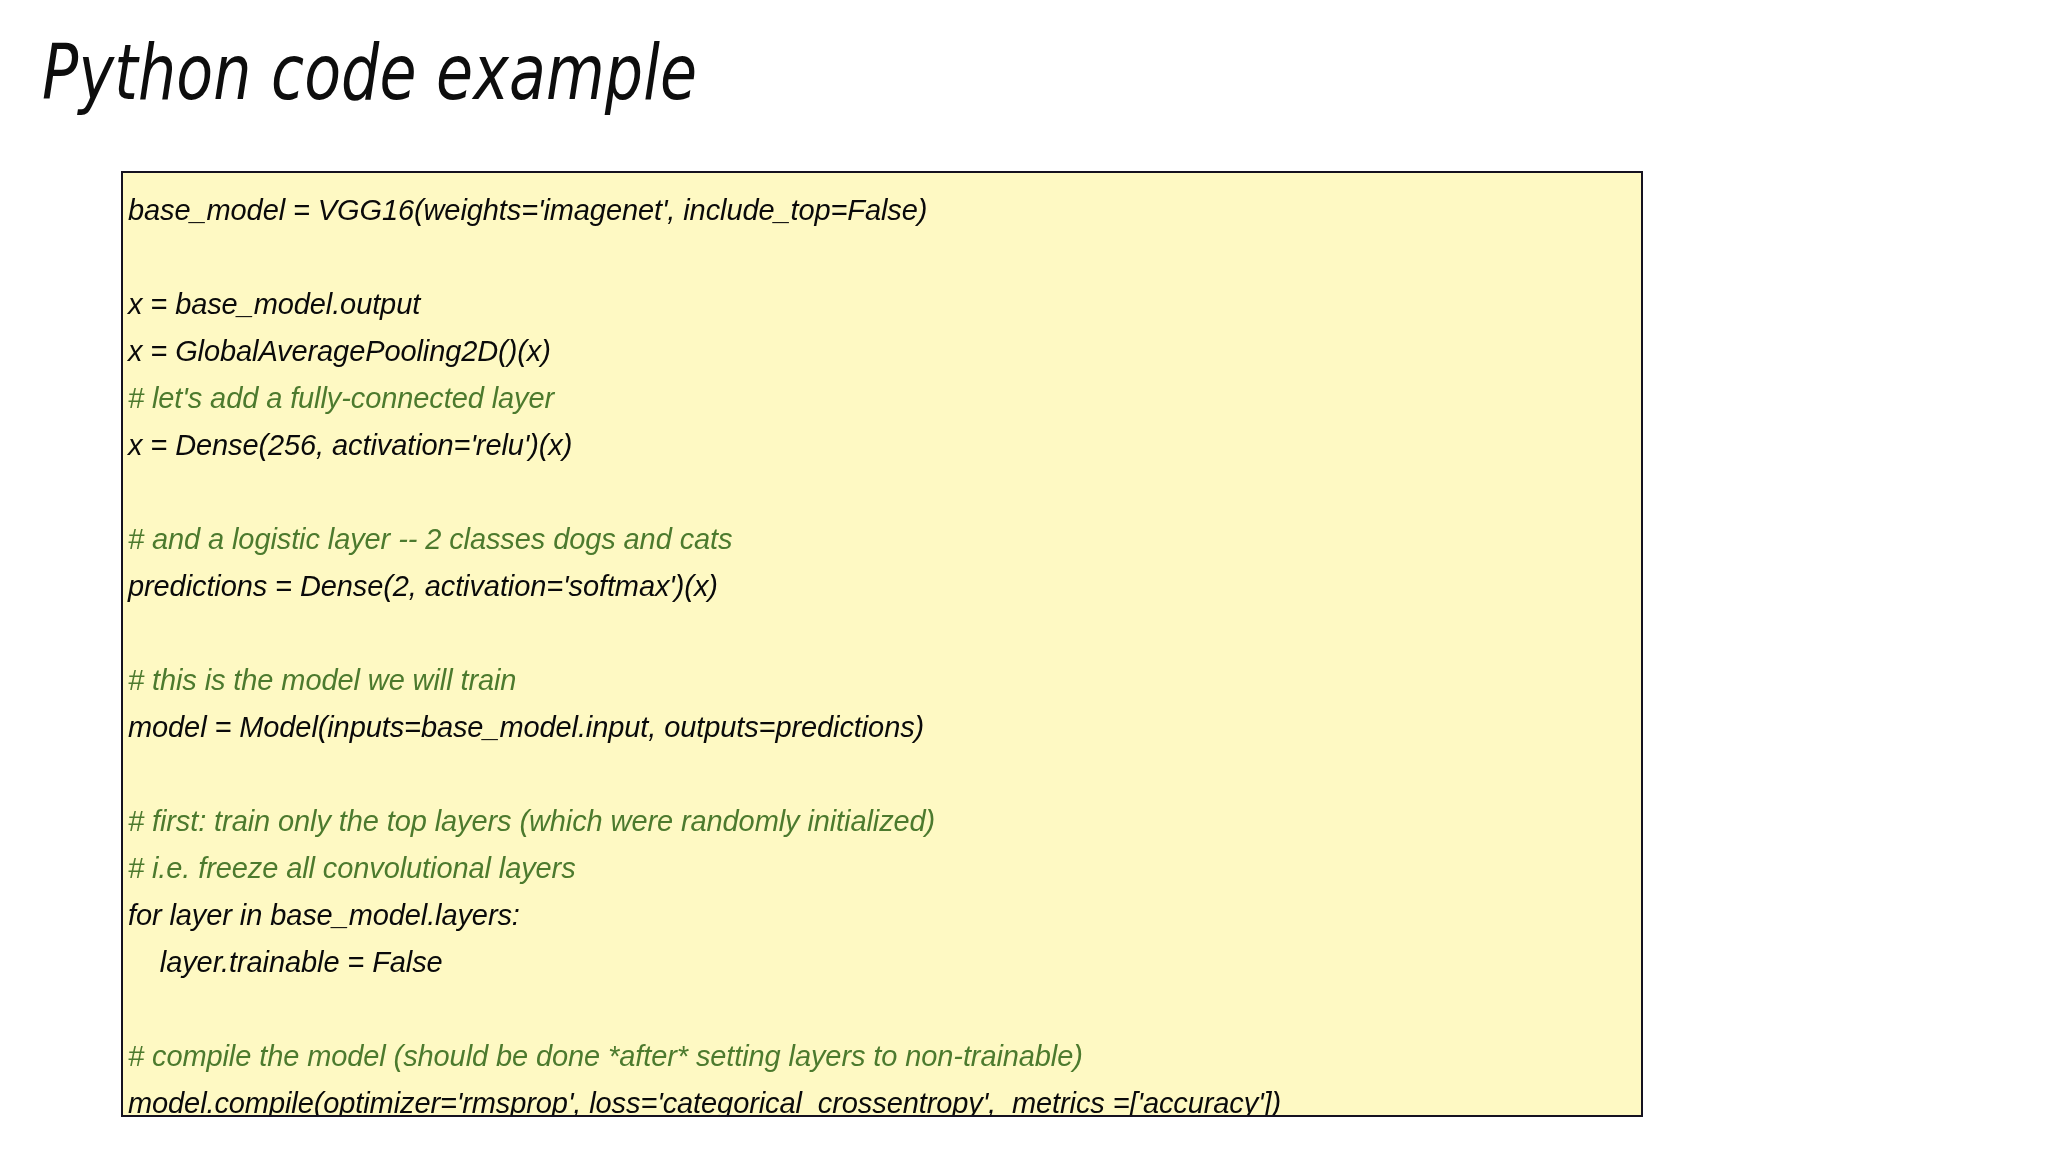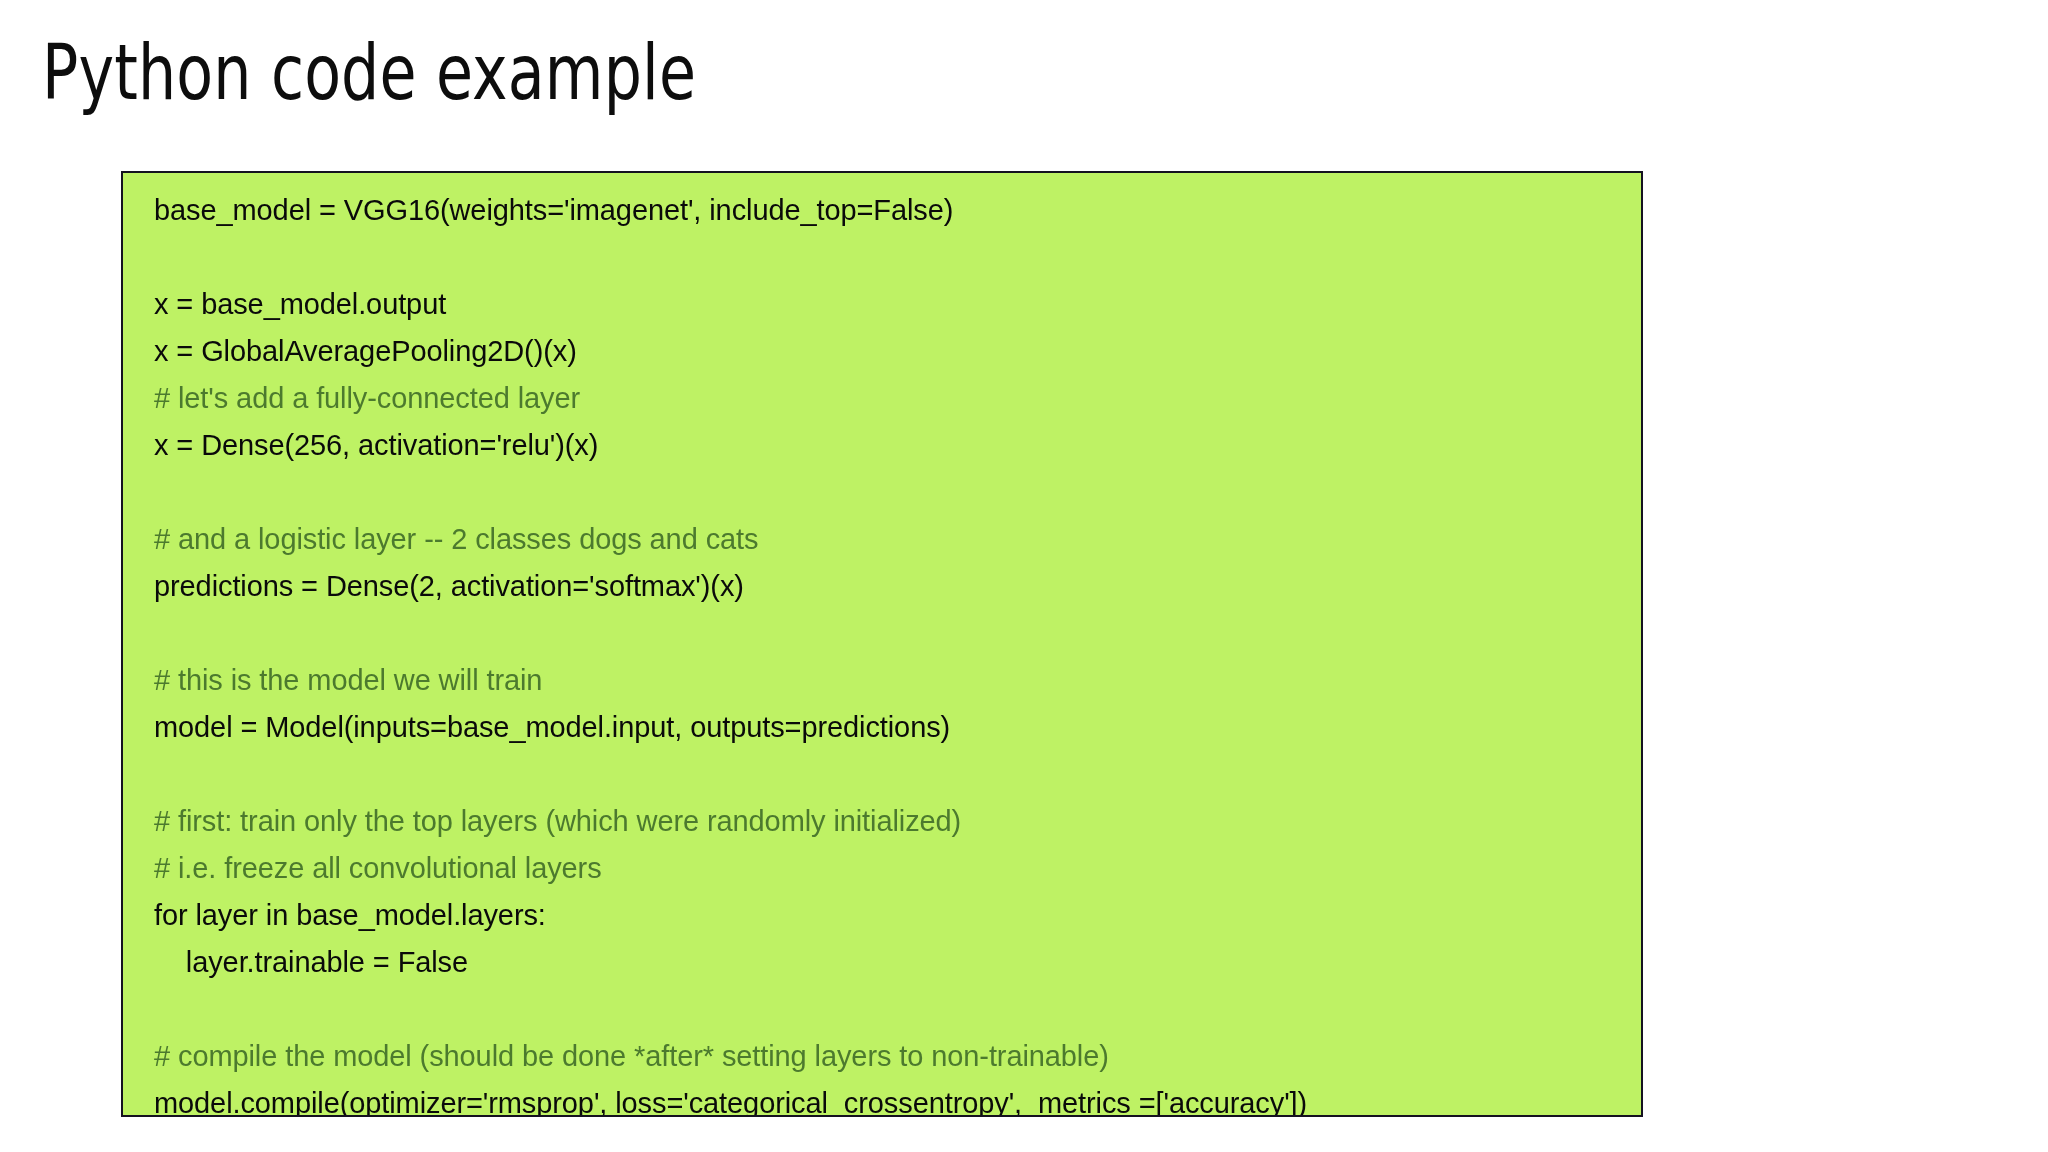--- a/index.html
+++ b/index.html
@@ -13,20 +13,21 @@
     position: relative;
     overflow: hidden;
     font-family: "Liberation Sans", sans-serif;
     -webkit-font-smoothing: antialiased;
   }
 
   .slide {
     position: absolute;
     inset: 0;
     background: #ffffff;
+    font-style: italic;
   }
 
   
   .slide-title {
     position: absolute;
     left: 42px;
     top: 30px;
     width: 1900px;
     font-family: "DejaVu Sans Condensed", "Liberation Sans Narrow", "Liberation Sans", sans-serif;
     font-size: 76px;
@@ -42,22 +43,22 @@
 
   
   .code-box {
     position: absolute;
     left: 121px;
     top: 171px;
     width: 1522px;
     height: 946px;
     box-sizing: border-box;
     border: 2px solid #151220;
-    background: #bef264;
-    padding: 14px 16px 10px 31px;
+    background: #fef9c3;
+    padding: 14px 16px 10px 5px;
     overflow: hidden;
   }
 
   .code-lines {
     font-family: "Liberation Sans", sans-serif;
     font-size: 29px;
     line-height: 47px;
     color: #0a0a0a;
     white-space: pre;
     letter-spacing: -0.1px;

